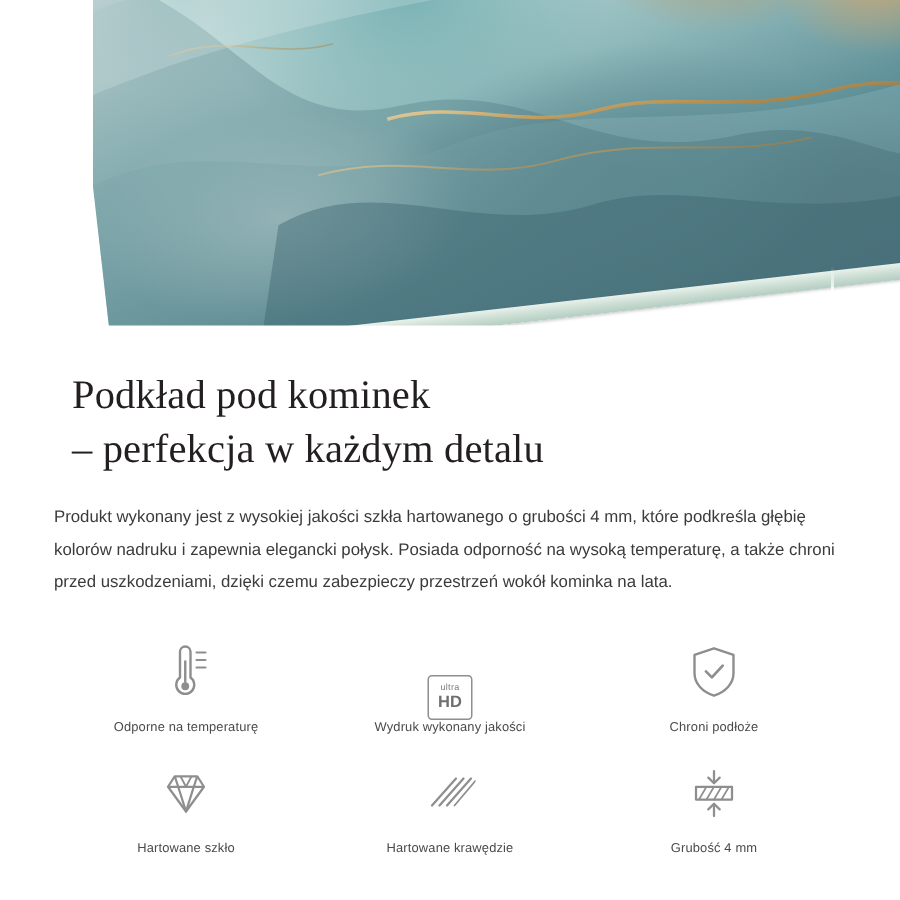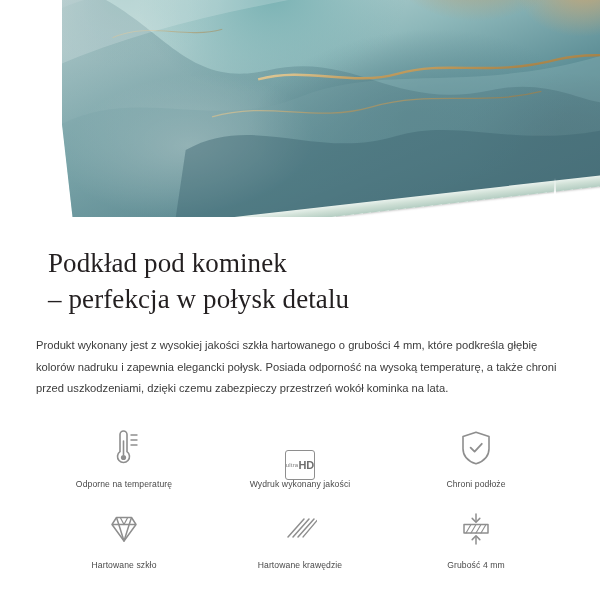--- a/index.html
+++ b/index.html
@@ -169,21 +169,21 @@
     font-size: 8.6px;
     color: #4a4a4a;
     text-align: left;
     letter-spacing: 0.1px;
   }
   .ultrahd {
     width: 30px; height: 30px;
     border: 1.6px solid #8e8e8e;
     border-radius: 3px;
     display: flex;
-    flex-direction: row;
+    flex-direction: column;
     align-items: center;
     justify-content: center;
     line-height: 1;
     margin-top: 35px;
   }
   .ultrahd .u1 { font-size: 6px; color: #7c7c7c; letter-spacing: 0.2px; }
   .ultrahd .u2 { font-size: 11px; font-weight: bold; color: #6f6f6f; margin-top: 1px; }
 </style>
 </head>
 <body>
@@ -234,21 +234,21 @@
     <div class="sparkle"></div>
     <div class="sparkle2"></div>
 
     <div class="mask-left"></div>
     <div class="mask-bottom"></div>
   </div>
 
   <div class="content">
     <h1 class="title">
       <span>Podkład pod kominek</span>
-      <span class="l2">– perfekcja w połysk detalu</span>
+      <span class="l2">– perfekcja w każdym detalu</span>
     </h1>
 
     <p class="body">Produkt wykonany jest z wysokiej jakości szkła hartowanego o grubości 4 mm, które podkreśla głębię kolorów nadruku i zapewnia elegancki połysk. Posiada odporność na wysoką temperaturę, a także chroni przed uszkodzeniami, dzięki czemu zabezpieczy przestrzeń wokół kominka na lata.</p>
 
     <div class="features">
 
       <div class="feature">
         <div class="ico">
           <svg width="34" height="40" viewBox="0 0 34 40" fill="none" stroke="#8e8e8e" stroke-width="1.6" stroke-linecap="round">
             <path d="M13 6.5a3.5 3.5 0 0 1 7 0v17.2a6 6 0 1 1-7 0z"></path>

